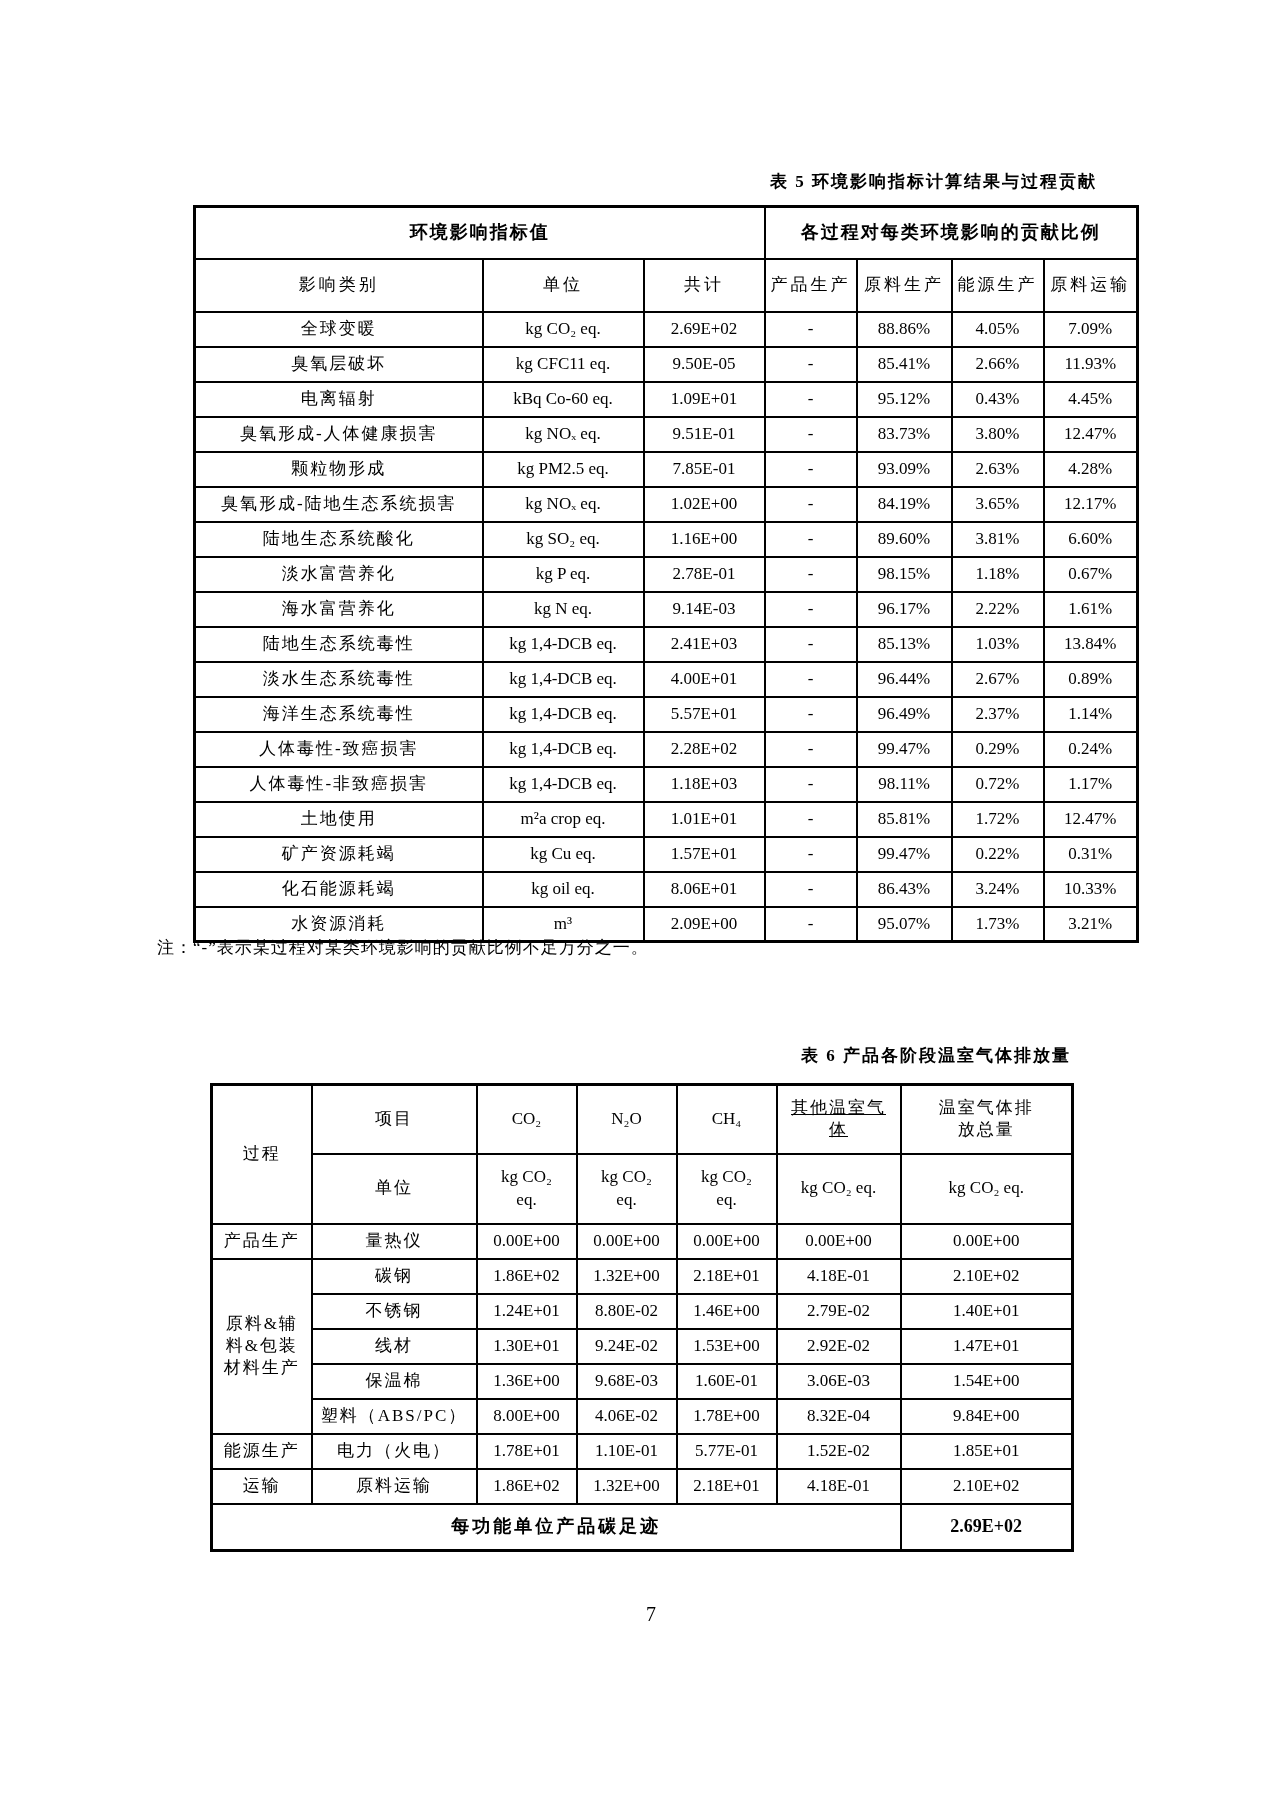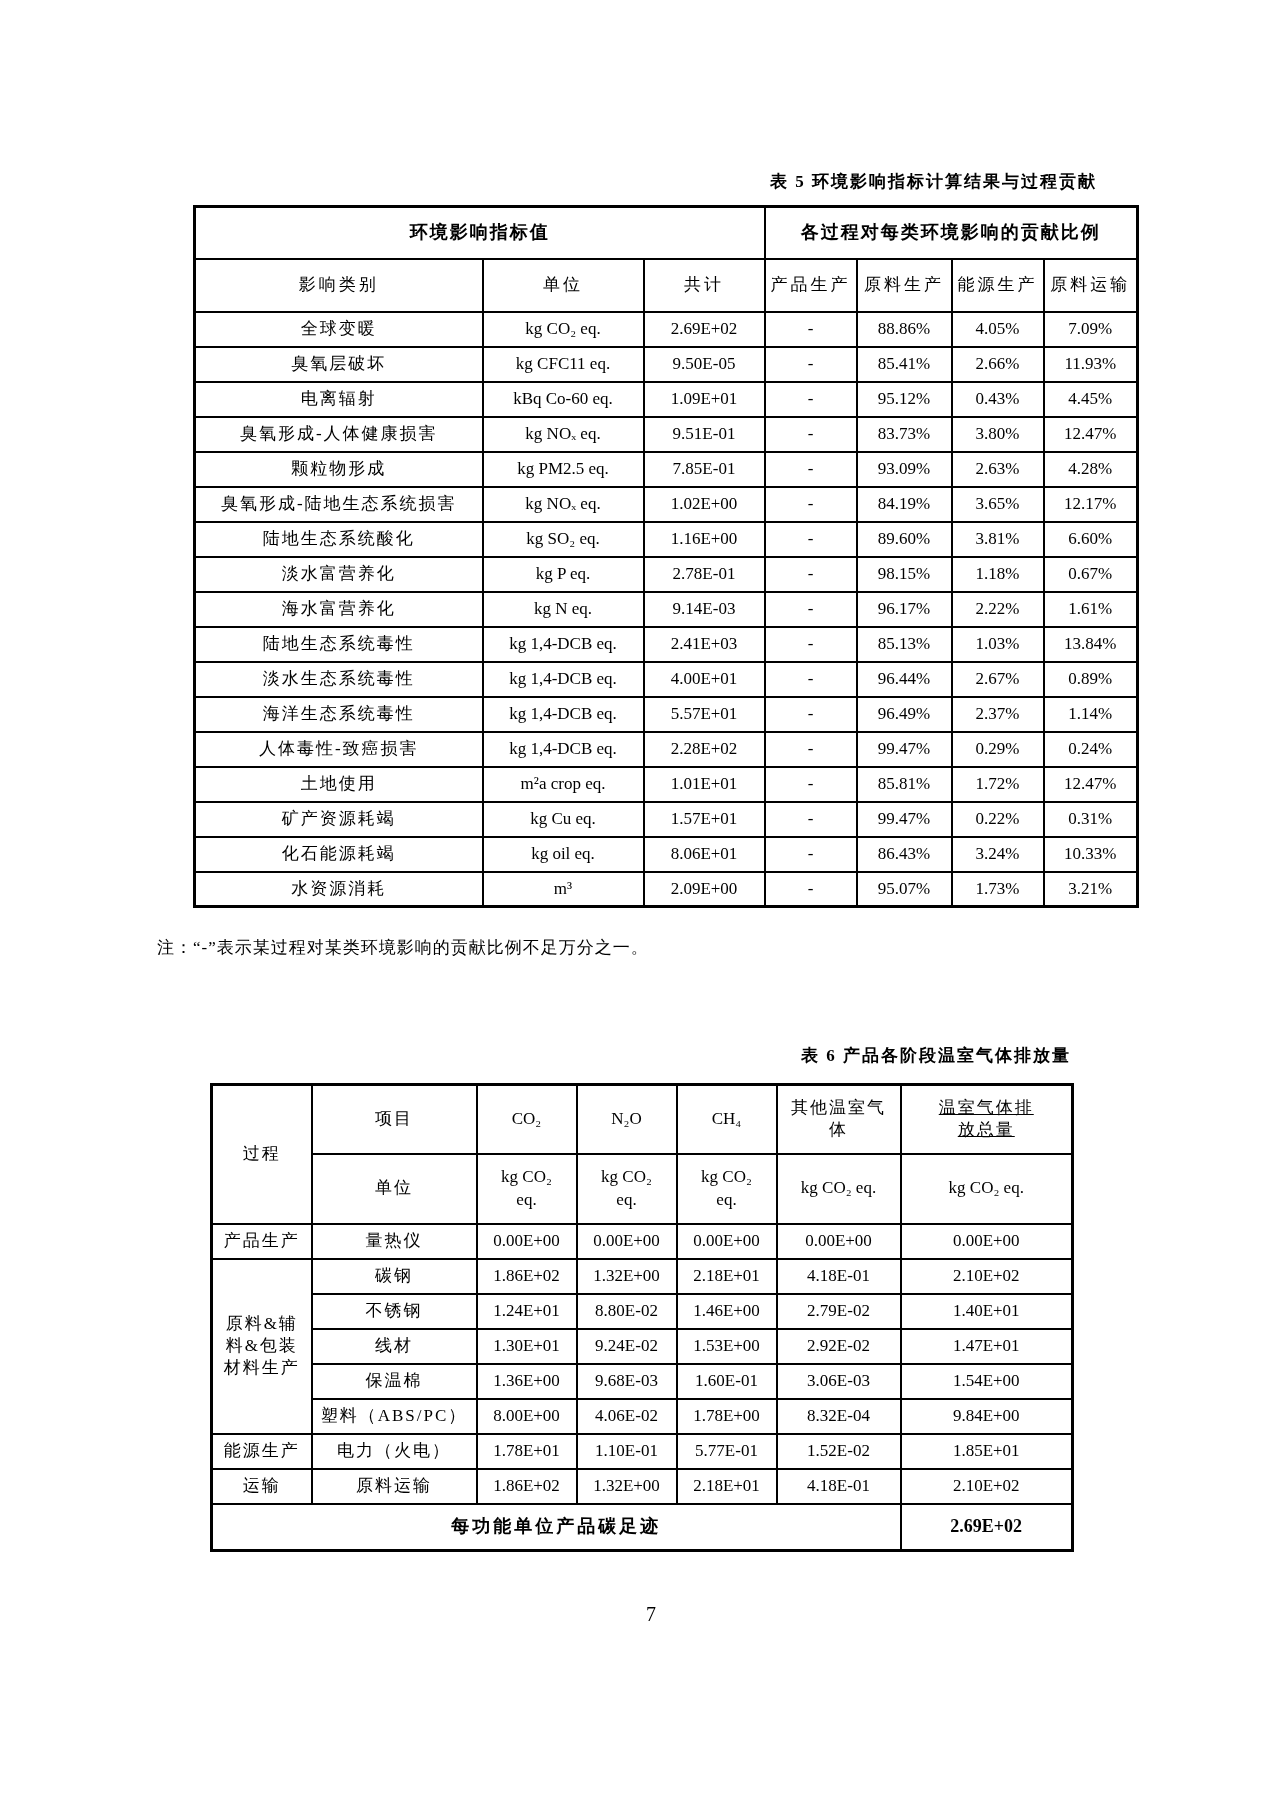--- a/index.html
+++ b/index.html
@@ -51,22 +51,22 @@
   #t5-note { left:157px; top:936px; width:943px; font-size:17px; letter-spacing:1px; }
 
   
   #table6-wrap { left:210px; top:1083px; }
   #table6 { width:861px; }
   #table6 thead tr.h1 { height:69px; }
   #table6 thead tr.h2 { height:70px; }
   #table6 tbody tr    { height:35px; }
   #table6 tfoot tr    { height:47px; }
   #table6 td.cjk  { letter-spacing:2px; }
-  #table6 td.wrap-a { padding:2px 8px;  letter-spacing:2px; }
-  #table6 td.wrap-b { padding:2px 34px; letter-spacing:2px;text-decoration:underline; }
+  #table6 td.wrap-a { padding:2px 8px;  letter-spacing:2px;text-decoration:underline; }
+  #table6 td.wrap-b { padding:2px 34px; letter-spacing:2px; }
   #table6 td.unit-n { padding:4px 14px; }
   #table6 tfoot td.flabel { font-weight:bold; font-size:18px; letter-spacing:3px; }
   #table6 tfoot td.fvalue { font-weight:bold; font-size:18px; }
 
   #page-number { left:14px; top:1603px; width:1274px; text-align:center; font-size:20px; }
 </style>
 </head>
 <body>
 
 <div class="abs tbl-title" id="t5-title">表 5 环境影响指标计算结果与过程贡献</div>
@@ -207,20 +207,29 @@
           <td>1.14%</td>
         </tr>
         <tr>
           <td class="cjk">人体毒性-致癌损害</td>
           <td>kg 1,4-DCB eq.</td>
           <td>2.28E+02</td>
           <td>-</td>
           <td>99.47%</td>
           <td>0.29%</td>
           <td>0.24%</td>
+        </tr>
+        <tr>
+          <td class="cjk">人体毒性-非致癌损害</td>
+          <td>kg 1,4-DCB eq.</td>
+          <td>1.18E+03</td>
+          <td>-</td>
+          <td>98.11%</td>
+          <td>0.72%</td>
+          <td>1.17%</td>
         </tr>
         <tr>
           <td class="cjk">土地使用</td>
           <td>m²a crop eq.</td>
           <td>1.01E+01</td>
           <td>-</td>
           <td>85.81%</td>
           <td>1.72%</td>
           <td>12.47%</td>
         </tr>

